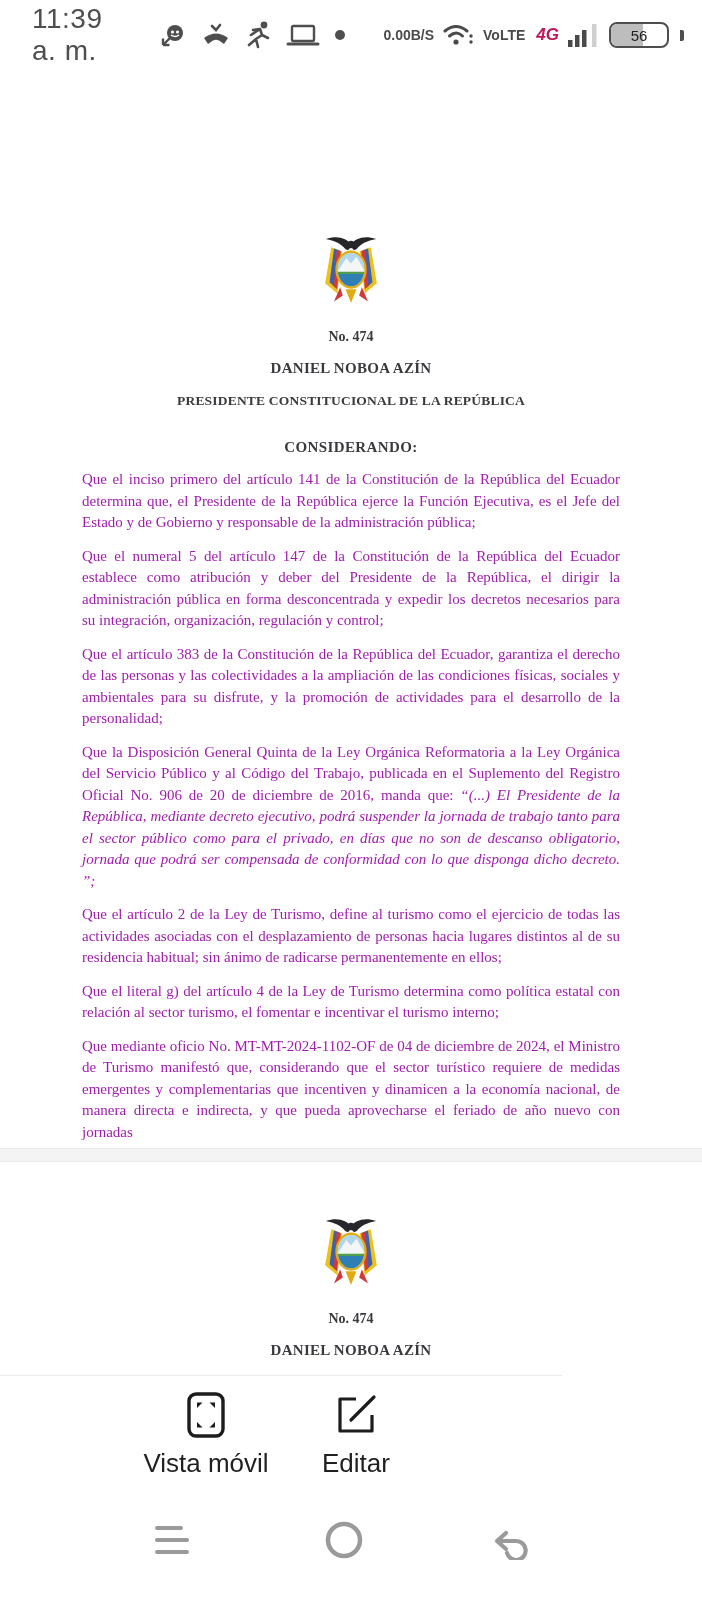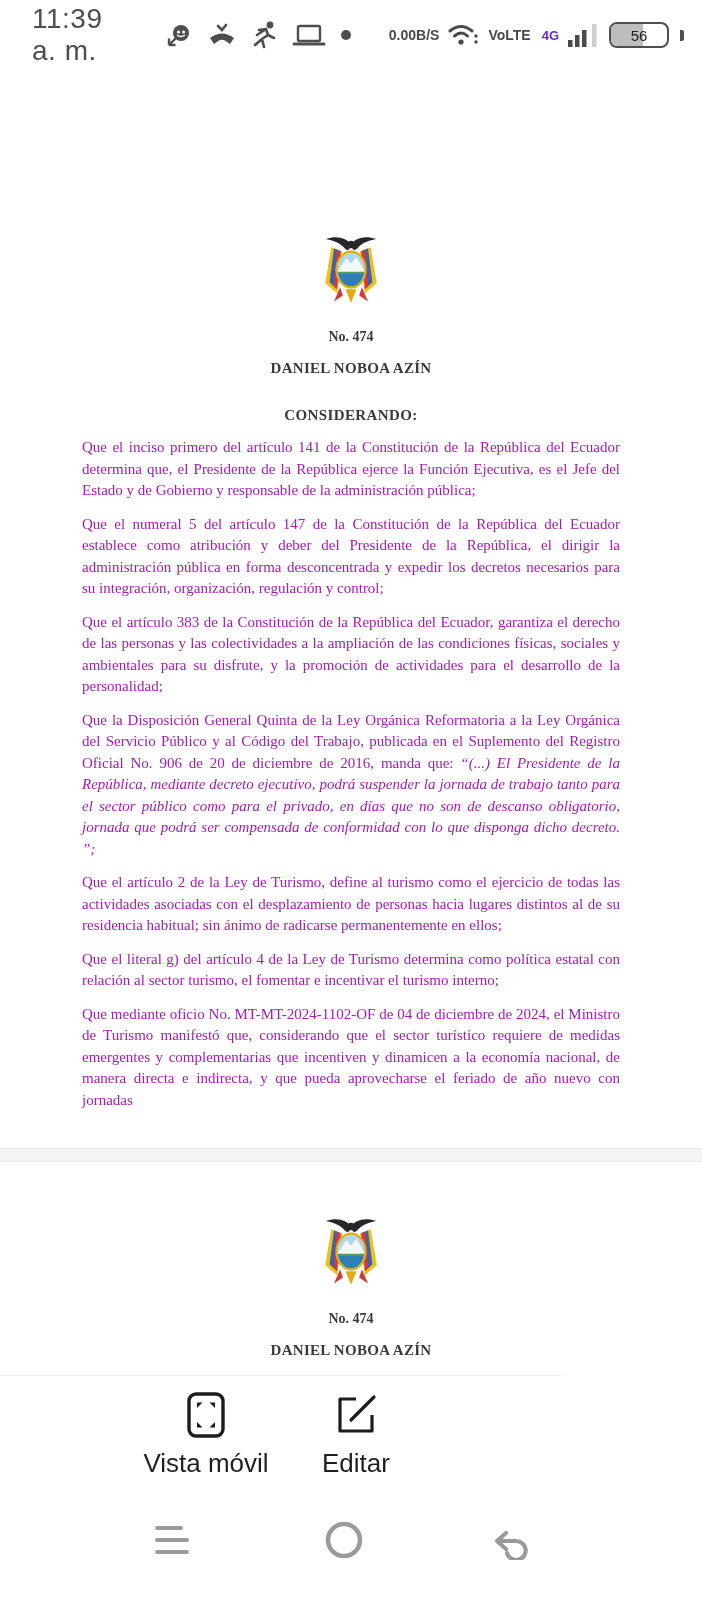--- a/index.html
+++ b/index.html
@@ -9,21 +9,21 @@
 
   
   .status-bar { position: absolute; top: 0; left: 0; width: 702px; height: 70px;
     display: flex; align-items: center; padding: 0 18px 0 32px; color: #4e4e4e; gap: 37px; }
   .time { font-size: 28px; color: #4e4e4e; letter-spacing: 0.5px; }
   .sicons { display: flex; align-items: center; gap: 14px; margin-left: 16px; }
   .sicons svg { display: block; }
   .status-right { margin-left: auto; display: flex; align-items: center; gap: 9px; }
   .stack { display: flex; flex-direction: row; align-items: center; line-height: 1.0; }
   .stack span { font-size: 14px; font-weight: 700; color: #4a4a4a; }
-  .net4g { font-size: 13px; font-weight: 700; color: #6d28d9; margin-left: 2px; }
+  .net4g { font-size: 17px; font-weight: 700; color: #be185d; margin-left: 2px; font-style: italic; }
   .battery { position: relative; width: 60px; height: 26px; border: 2.5px solid #4e4e4e;
     border-radius: 8px; display: flex; align-items: center; justify-content: center; overflow: hidden; }
   .battery .fill { position: absolute; left: 0; top: 0; bottom: 0; width: 58%; background: #bdbdbd; }
   .battery .pct { position: relative; font-size: 15px; color: #222; z-index: 1; }
   .battery-nub { width: 4px; height: 11px; background: #4e4e4e; border-radius: 0 2px 2px 0; margin-left: 2px; }
 
   
   .app-header { position: absolute; top: 70px; left: 0; width: 702px; height: 100px;
     display: flex; align-items: center; padding: 0 22px; background: #fff; }
   .hbtn { width: 58px; height: 58px; display: flex; align-items: center; justify-content: center; flex: 0 0 auto; }
@@ -156,20 +156,21 @@
   </div>
 
 
   <div class="doc">
     <div class="doc-page page1">
       <svg class="crest" width="68" height="78">
           <use href="#crest"></use>
         </svg>
       <div class="doc-h h-no">No. 474</div>
       <div class="doc-h h-name">DANIEL NOBOA AZÍN</div>
+      <div class="doc-h h-pres">PRESIDENTE CONSTITUCIONAL DE LA REPÚBLICA</div>
       <div class="doc-h h-cons">CONSIDERANDO:</div>
       <div class="doc-body">
           <p class="doc-para"><span>Que el inciso primero del artículo 141 de la Constitución de la República del Ecuador determina que, el Presidente de la República ejerce la Función Ejecutiva, es el Jefe del Estado y de Gobierno y responsable de la administración pública;</span></p>
           <p class="doc-para"><span>Que el numeral 5 del artículo 147 de la Constitución de la República del Ecuador establece como atribución y deber del Presidente de la República, el dirigir la administración pública en forma desconcentrada y expedir los decretos necesarios para su integración, organización, regulación y control;</span></p>
           <p class="doc-para"><span>Que el artículo 383 de la Constitución de la República del Ecuador, garantiza el derecho de las personas y las colectividades a la ampliación de las condiciones físicas, sociales y ambientales para su disfrute, y la promoción de actividades para el desarrollo de la personalidad;</span></p>
           <p class="doc-para"><span>Que la Disposición General Quinta de la Ley Orgánica Reformatoria a la Ley Orgánica del Servicio Público y al Código del Trabajo, publicada en el Suplemento del Registro Oficial No. 906 de 20 de diciembre de 2016, manda que: </span><span class="italic">“(...) El Presidente de la República, mediante decreto ejecutivo, podrá suspender la jornada de trabajo tanto para el sector público como para el privado, en días que no son de descanso obligatorio, jornada que podrá ser compensada de conformidad con lo que disponga dicho decreto. ”;</span></p>
           <p class="doc-para"><span>Que el artículo 2 de la Ley de Turismo, define al turismo como el ejercicio de todas las actividades asociadas con el desplazamiento de personas hacia lugares distintos al de su residencia habitual; sin ánimo de radicarse permanentemente en ellos;</span></p>
           <p class="doc-para"><span>Que el literal g) del artículo 4 de la Ley de Turismo determina como política estatal con relación al sector turismo, el fomentar e incentivar el turismo interno;</span></p>
           <p class="doc-para"><span>Que mediante oficio No. MT-MT-2024-1102-OF de 04 de diciembre de 2024, el Ministro de Turismo manifestó que, considerando que el sector turístico requiere de medidas emergentes y complementarias que incentiven y dinamicen a la economía nacional, de manera directa e indirecta, y que pueda aprovecharse el feriado de año nuevo con jornadas</span></p>
         </div>

